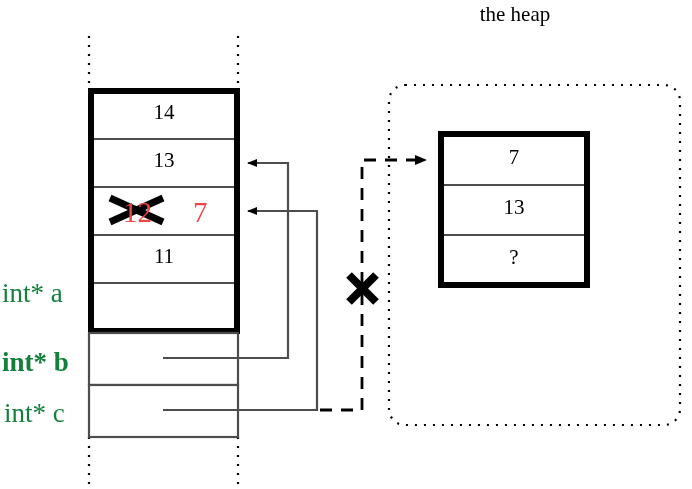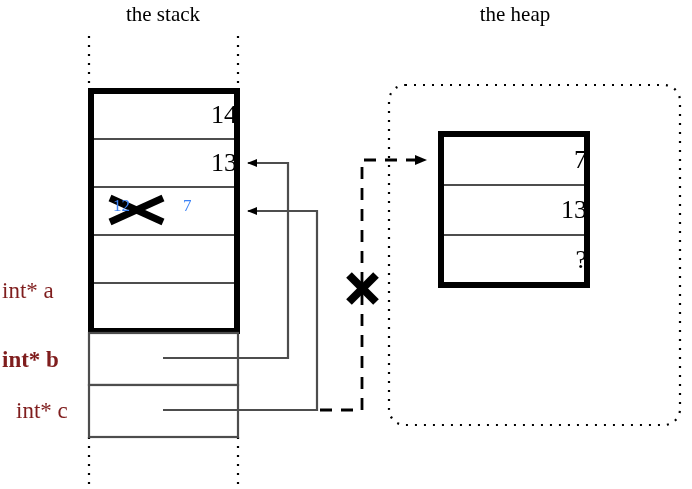--- a/index.html
+++ b/index.html
@@ -25,44 +25,44 @@
   }
   .ttl {
     position: absolute;
     font-size: 21px;
     color: #000;
     white-space: nowrap;
     text-align: center;
   }
   .cellval {
     position: absolute;
-    font-size: 26px;
+    font-size: 21px;
     color: #000;
     white-space: nowrap;
-    text-align: right;
+    text-align: center;
   }
   .varlabel {
     position: absolute;
-    font-size: 23px;
-    color: #7f1d1d;
+    font-size: 27px;
+    color: #15803d;
     white-space: nowrap;
   }
   .struck {
     position: absolute;
-    font-size: 17px;
-    color: #3b82f6;
+    font-size: 29px;
+    color: #ef4444;
     white-space: nowrap;
+    margin-left: 10px;
   }
 </style>
 </head>
 <body>
 
 <div id="canvas">
 
-  <div class="ttl" style="left:88px; top:2px; width:150px;">the stack</div>
   <div class="ttl" style="left:440px; top:2px; width:150px;text-align:center;">the heap</div>
 
   <svg class="layer" viewBox="0 0 692 489">
     <defs>
       <marker id="solidArrow" markerWidth="10" markerHeight="8" refX="9" refY="4" orient="auto" markerUnits="userSpaceOnUse">
         <path d="M0,0 L10,4 L0,8 z" fill="#000"></path>
       </marker>
       <marker id="dashArrow" markerWidth="12" markerHeight="10" refX="11" refY="5" orient="auto" markerUnits="userSpaceOnUse">
         <path d="M0,0 L12,5 L0,10 z" fill="#000"></path>
       </marker>
@@ -123,23 +123,24 @@
     </g>
   </svg>
 
   <div class="cellval" style="left:91px; top:100px; width:146px;">14</div>
 
   <div class="cellval" style="left:91px; top:148px; width:146px;">13</div>
 
   <div class="struck" style="left:113px; top:196px;">12</div>
   <div class="struck" style="left:183px; top:196px;">7</div>
 
+  <div class="cellval" style="left:91px; top:244px; width:146px;">11</div>
 
 
   <div class="varlabel" style="left:2px; top:278px;">int* a</div>
   <div class="varlabel" style="left:2px; top:347px;font-weight:bold;">int* b</div>
-  <div class="varlabel" style="left:16px; top:398px;text-align:right;">int* c</div>
+  <div class="varlabel" style="left:4px; top:398px;text-align:right;">int* c</div>
 
   <div class="cellval" style="left:441px; top:145px; width:146px;">7</div>
   <div class="cellval" style="left:441px; top:195px; width:146px;">13</div>
   <div class="cellval" style="left:441px; top:245px; width:146px;">?</div>
 
 </div>
 
 </body></html>

